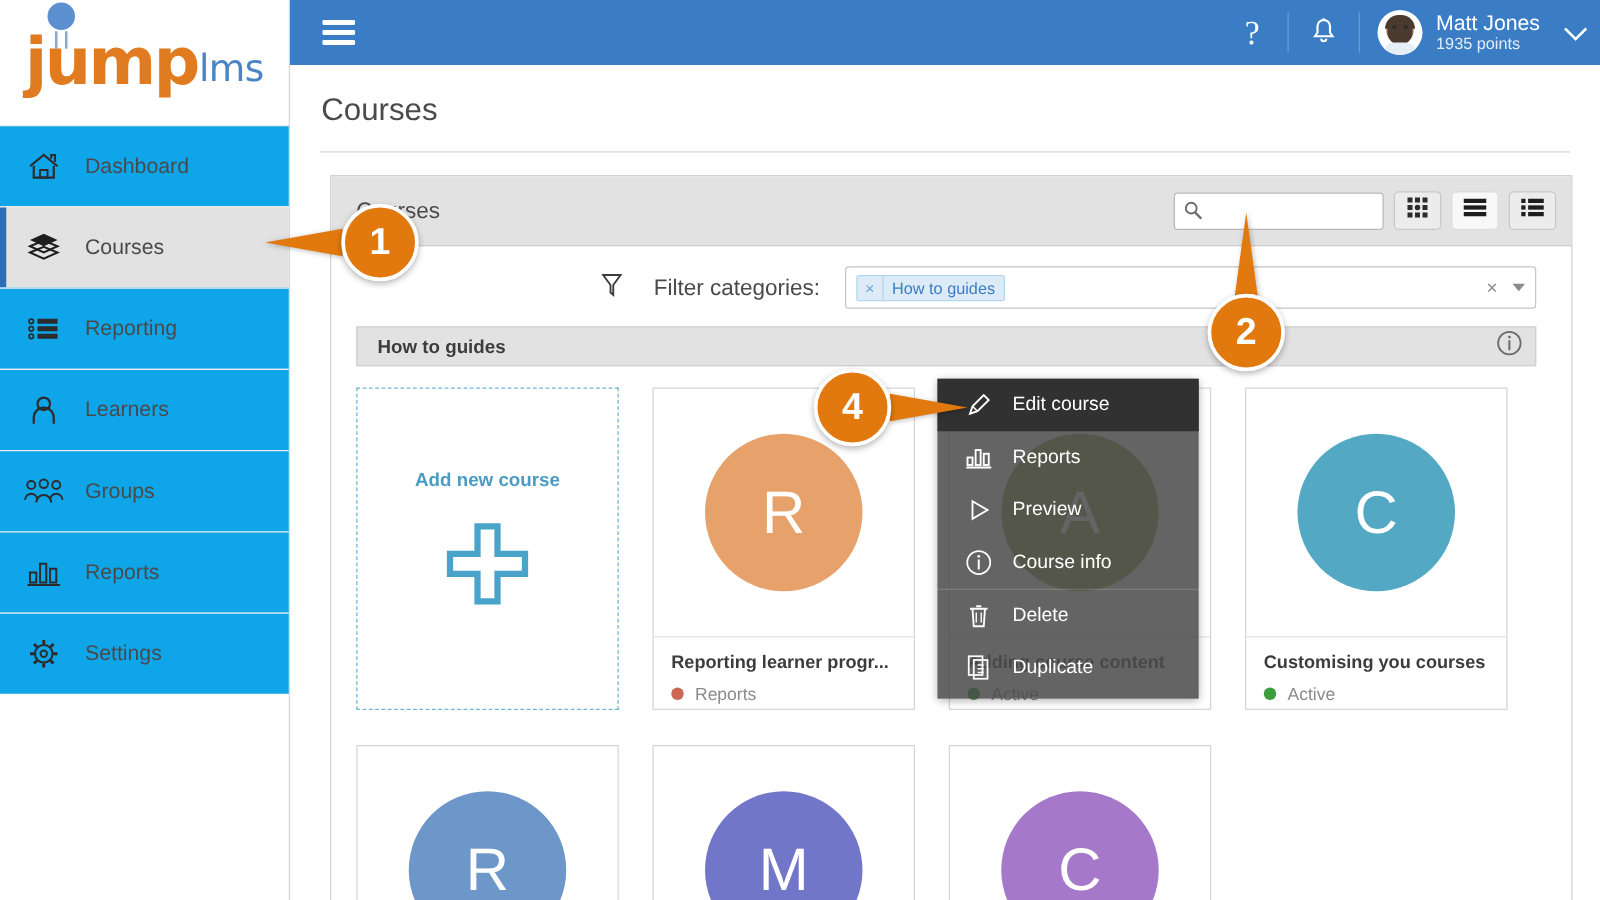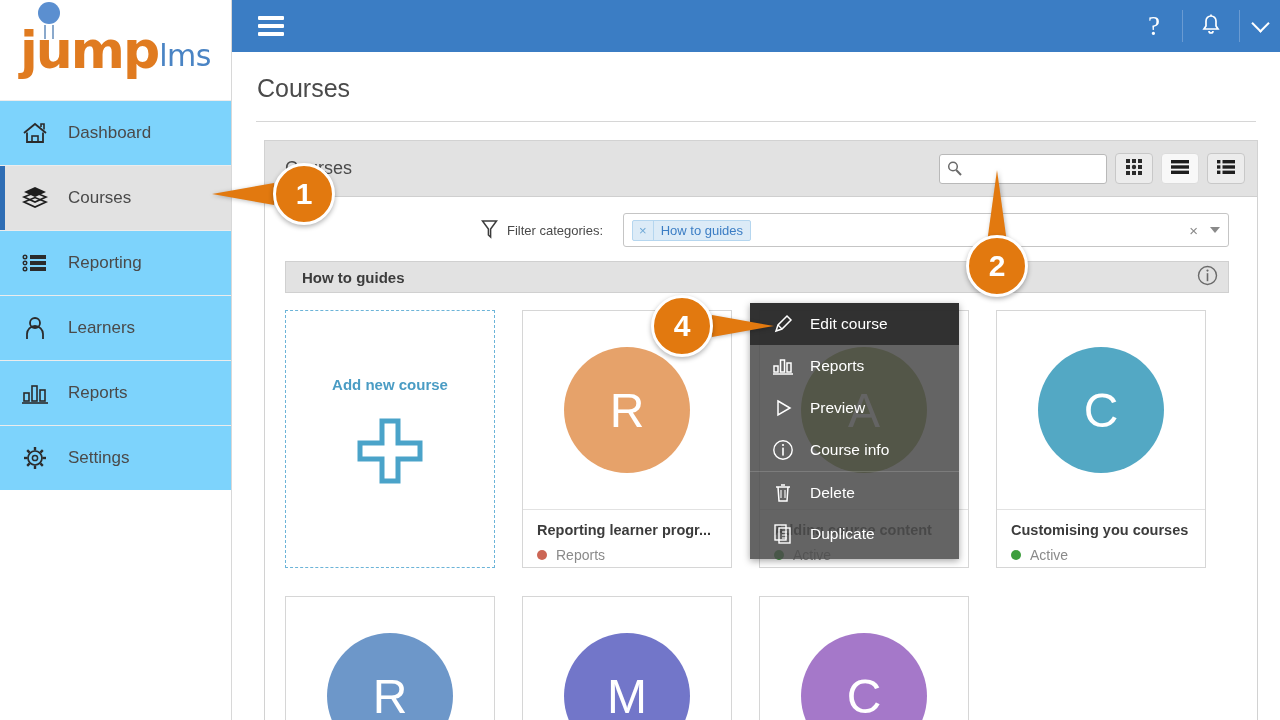--- a/index.html
+++ b/index.html
@@ -46,21 +46,21 @@
     border-right: 2px solid #8aa9cc;
   }
 
   .nav-item {
     position: relative;
     height: 65px;
     display: flex; align-items: center;
     padding-left: 18px;
     border-top: 1px solid #ececec;
     cursor: pointer;
-    background: #7dd3fc;
+    background: #0ea5e9;
   }
   .nav-item.active { background: #e2e2e2; }
   .nav-item.active::before {
     content: ""; position: absolute; left: 0; top: 0;
     width: 5px; height: 100%; background: #2e6db4;
   }
   .nav-icon {
     width: 34px; height: 30px;
     display: flex; align-items: center; justify-content: center;
     margin-right: 16px;
@@ -182,22 +182,22 @@
     display: flex; align-items: center; justify-content: center;
     cursor: pointer;
   }
   .view-btn.active { background: #f8f8f8; border-color: #dcdcdc; }
 
   #filter-row {
     display: flex; align-items: center;
     padding: 16px 28px 14px 20px;
   }
   #filter-label {
-    display: flex; align-items: center; gap: 9px;
-    font-size: 13px; color: #4a4a4a; margin-left: 196px;
+    display: flex; align-items: center; gap: 25px;
+    font-size: 18px; color: #4a4a4a; margin-left: 196px;
   }
   #filter-select {
     margin-left: 20px; flex: 1; height: 34px;
     border: 1px solid #c5c5c5; border-radius: 3px; background: #fff;
     display: flex; align-items: center; padding: 0 8px;
   }
   #filter-chip {
     display: flex; align-items: center;
     height: 21px; background: #dcebf7; border: 1px solid #b5d6ef;
     border-radius: 2px; padding: 0 7px 0 0;
@@ -377,20 +377,33 @@
     <div class="nav-item">
       <span class="nav-icon">
         <svg width="26" height="26" viewBox="0 0 26 26">
             <circle cx="13" cy="8" r="5" fill="none" stroke="#2b2b2b" stroke-width="1.8"></circle>
             <path d="M5 24 V19 a8 8 0 0 1 16 0 V24" fill="none" stroke="#2b2b2b" stroke-width="1.8"></path>
           </svg>
       </span>
       <span class="nav-label">Learners</span>
     </div>
 
+    <div class="nav-item">
+      <span class="nav-icon">
+        <svg width="32" height="24" viewBox="0 0 32 24">
+            <circle cx="6" cy="7" r="3.2" fill="none" stroke="#2b2b2b" stroke-width="1.5"></circle>
+            <circle cx="16" cy="6" r="3.4" fill="none" stroke="#2b2b2b" stroke-width="1.5"></circle>
+            <circle cx="26" cy="7" r="3.2" fill="none" stroke="#2b2b2b" stroke-width="1.5"></circle>
+            <path d="M1 19 a5 5 0 0 1 10 0" fill="none" stroke="#2b2b2b" stroke-width="1.5"></path>
+            <path d="M21 19 a5 5 0 0 1 10 0" fill="none" stroke="#2b2b2b" stroke-width="1.5"></path>
+            <path d="M10 21 a6 6 0 0 1 12 0" fill="none" stroke="#2b2b2b" stroke-width="1.6"></path>
+          </svg>
+      </span>
+      <span class="nav-label">Groups</span>
+    </div>
 
     <div class="nav-item">
       <span class="nav-icon">
         <svg width="30" height="24" viewBox="0 0 30 24">
             <rect x="4" y="12" width="5" height="8" fill="none" stroke="#2b2b2b" stroke-width="1.6"></rect>
             <rect x="12" y="5" width="5" height="15" fill="none" stroke="#2b2b2b" stroke-width="1.6"></rect>
             <rect x="20" y="9" width="5" height="11" fill="none" stroke="#2b2b2b" stroke-width="1.6"></rect>
             <line x1="2" y1="22" x2="28" y2="22" stroke="#2b2b2b" stroke-width="1.6"></line>
           </svg>
       </span>
@@ -432,20 +445,34 @@
       <div class="tb-btn">
         <span>
           <svg width="22" height="24" viewBox="0 0 22 24">
               <path d="M4 17 h14 l-2-3 V9 a5 5 0 0 0-10 0 v5 Z" fill="none" stroke="#ffffff" stroke-width="1.7"></path>
               <path d="M9 19 a2 2 0 0 0 4 0" fill="none" stroke="#ffffff" stroke-width="1.7"></path>
               <line x1="11" y1="2.5" x2="11" y2="4.2" stroke="#ffffff" stroke-width="1.7"></line>
             </svg>
         </span>
       </div>
       <div class="tb-sep"></div>
+      <div id="user-block">
+        <div id="avatar">
+          <div class="av-face"></div>
+          <div class="av-hair"></div>
+          <div class="av-beard"></div>
+          <div class="av-eye l"></div>
+          <div class="av-eye r"></div>
+          <div class="av-body"></div>
+        </div>
+        <div id="user-text">
+          <div id="user-name">Matt Jones</div>
+          <div id="user-points">1935 points</div>
+        </div>
+      </div>
       <div id="user-caret">
           <div class="caret-v"></div>
         </div>
     </div>
   </div>
 
   <div id="main">
     <div id="page-title">Courses</div>
     <div id="title-rule"></div>
 

